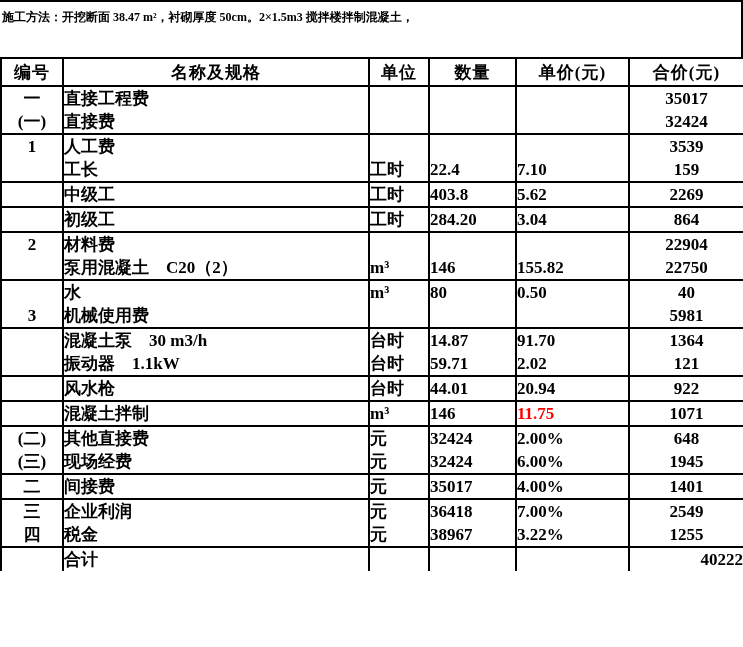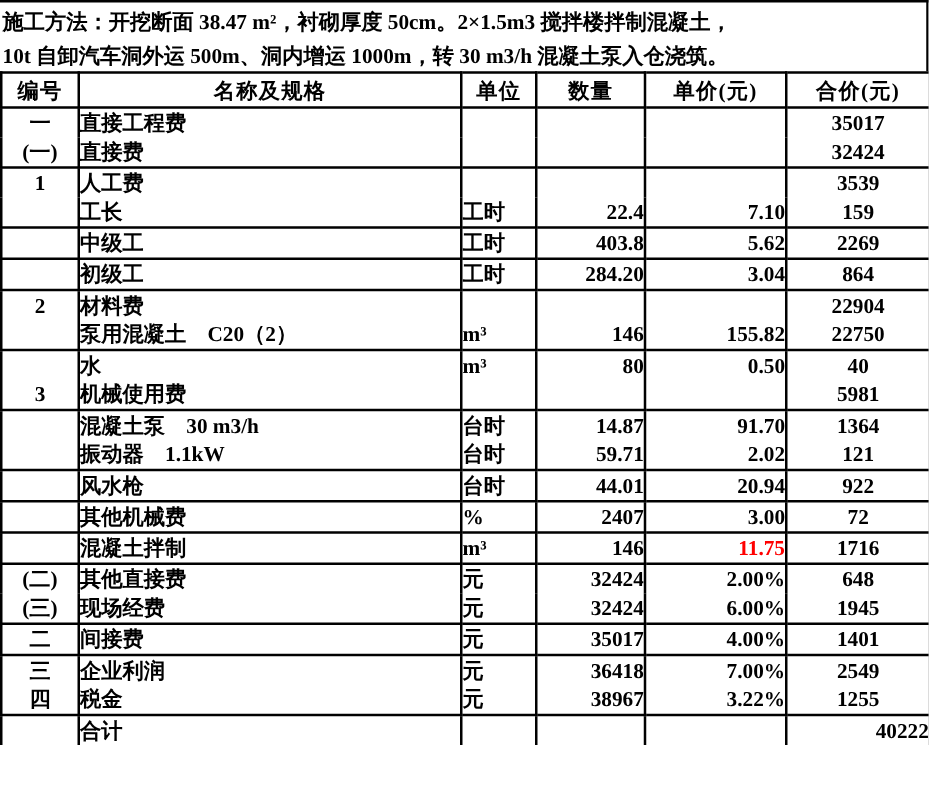--- a/index.html
+++ b/index.html
@@ -14,21 +14,21 @@
     overflow: hidden;
     box-sizing: border-box;
   }
   
   .note {
     box-sizing: border-box;
     height: 57px;
     border-top: 2px solid #000;
     border-right: 2px solid #000;
     padding: 2px 0 0 2px;
-    font-size: 17px;
+    font-size: 12px;
     line-height: 27px;
     white-space: nowrap;
     overflow: hidden;
   }
   
   table.cost {
     border-collapse: collapse;
     table-layout: fixed;
     width: 743px;
     font-size: 17px;
@@ -46,34 +46,33 @@
     border-top: 2px solid #000;
     border-bottom: 2px solid #000;
     height: 26px;
     letter-spacing: 1px;
   }
   table.cost tbody tr { height: 23px; }
   table.cost tbody tr.sep td { border-bottom: 2px solid #000; }
   td.c-no    { text-align: center; }
   td.c-name  { text-align: left; padding-left: 9px; }
   td.c-unit  { text-align: left; }
-  td.c-qty   { text-align: right; }
-  td.c-price { text-align: right; }
+  td.c-qty   { text-align: left; }
+  td.c-price { text-align: left; }
   td.c-total { text-align: center; }
   td.red   { color: #ff0000; margin-top: 16px; }
   td.right { text-align: right; padding-right: 1px; }
 </style>
 </head>
 <body>
 
 <div class="sheet">
 
   <div class="note">
     <div>施工方法：开挖断面 38.47 m²，衬砌厚度 50cm。2×1.5m3 搅拌楼拌制混凝土，</div>
-    <div>10t 自卸汽车洞外运 500m、洞内增运 1000m，转 30 m3/h 混凝土泵入仓浇筑。</div>
   </div>
 
   <table class="cost">
     <colgroup>
       <col style="width:62px">
       <col style="width:306px">
       <col style="width:60px">
       <col style="width:87px">
       <col style="width:113px">
       <col style="width:115px">
@@ -188,33 +187,25 @@
         <tr class="sep">
     <td class="c-no"></td>
     <td class="c-name">风水枪</td>
     <td class="c-unit">台时</td>
     <td class="c-qty">44.01</td>
     <td class="c-price">20.94</td>
     <td class="c-total">922</td>
   </tr>
         <tr class="sep">
     <td class="c-no"></td>
-    <td class="c-name">其他机械费</td>
-    <td class="c-unit">%</td>
-    <td class="c-qty">2407</td>
-    <td class="c-price">3.00</td>
-    <td class="c-total">72</td>
-  </tr>
-        <tr class="sep">
-    <td class="c-no"></td>
     <td class="c-name">混凝土拌制</td>
     <td class="c-unit">m³</td>
     <td class="c-qty">146</td>
     <td class="c-price red">11.75</td>
-    <td class="c-total">1716</td>
+    <td class="c-total">1071</td>
   </tr>
         <tr>
     <td class="c-no">(二)</td>
     <td class="c-name">其他直接费</td>
     <td class="c-unit">元</td>
     <td class="c-qty">32424</td>
     <td class="c-price">2.00%</td>
     <td class="c-total">648</td>
   </tr>
         <tr class="sep">

